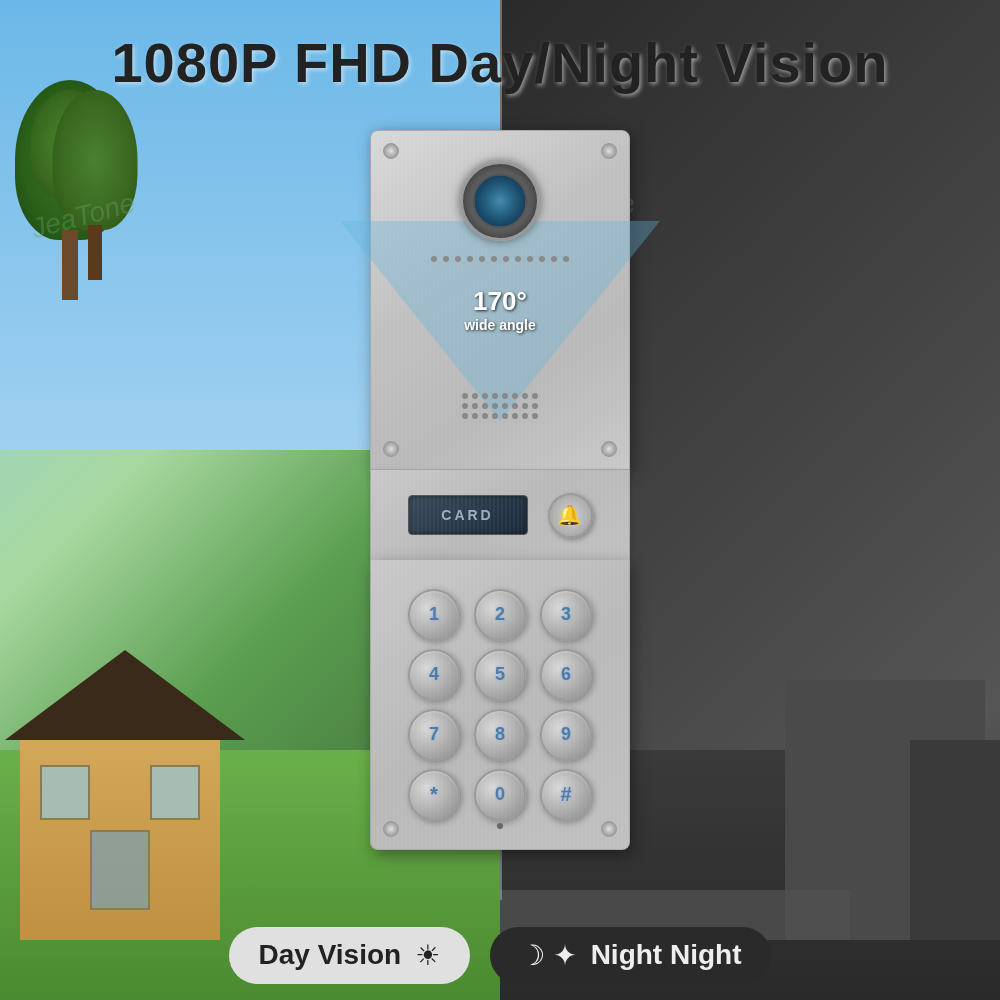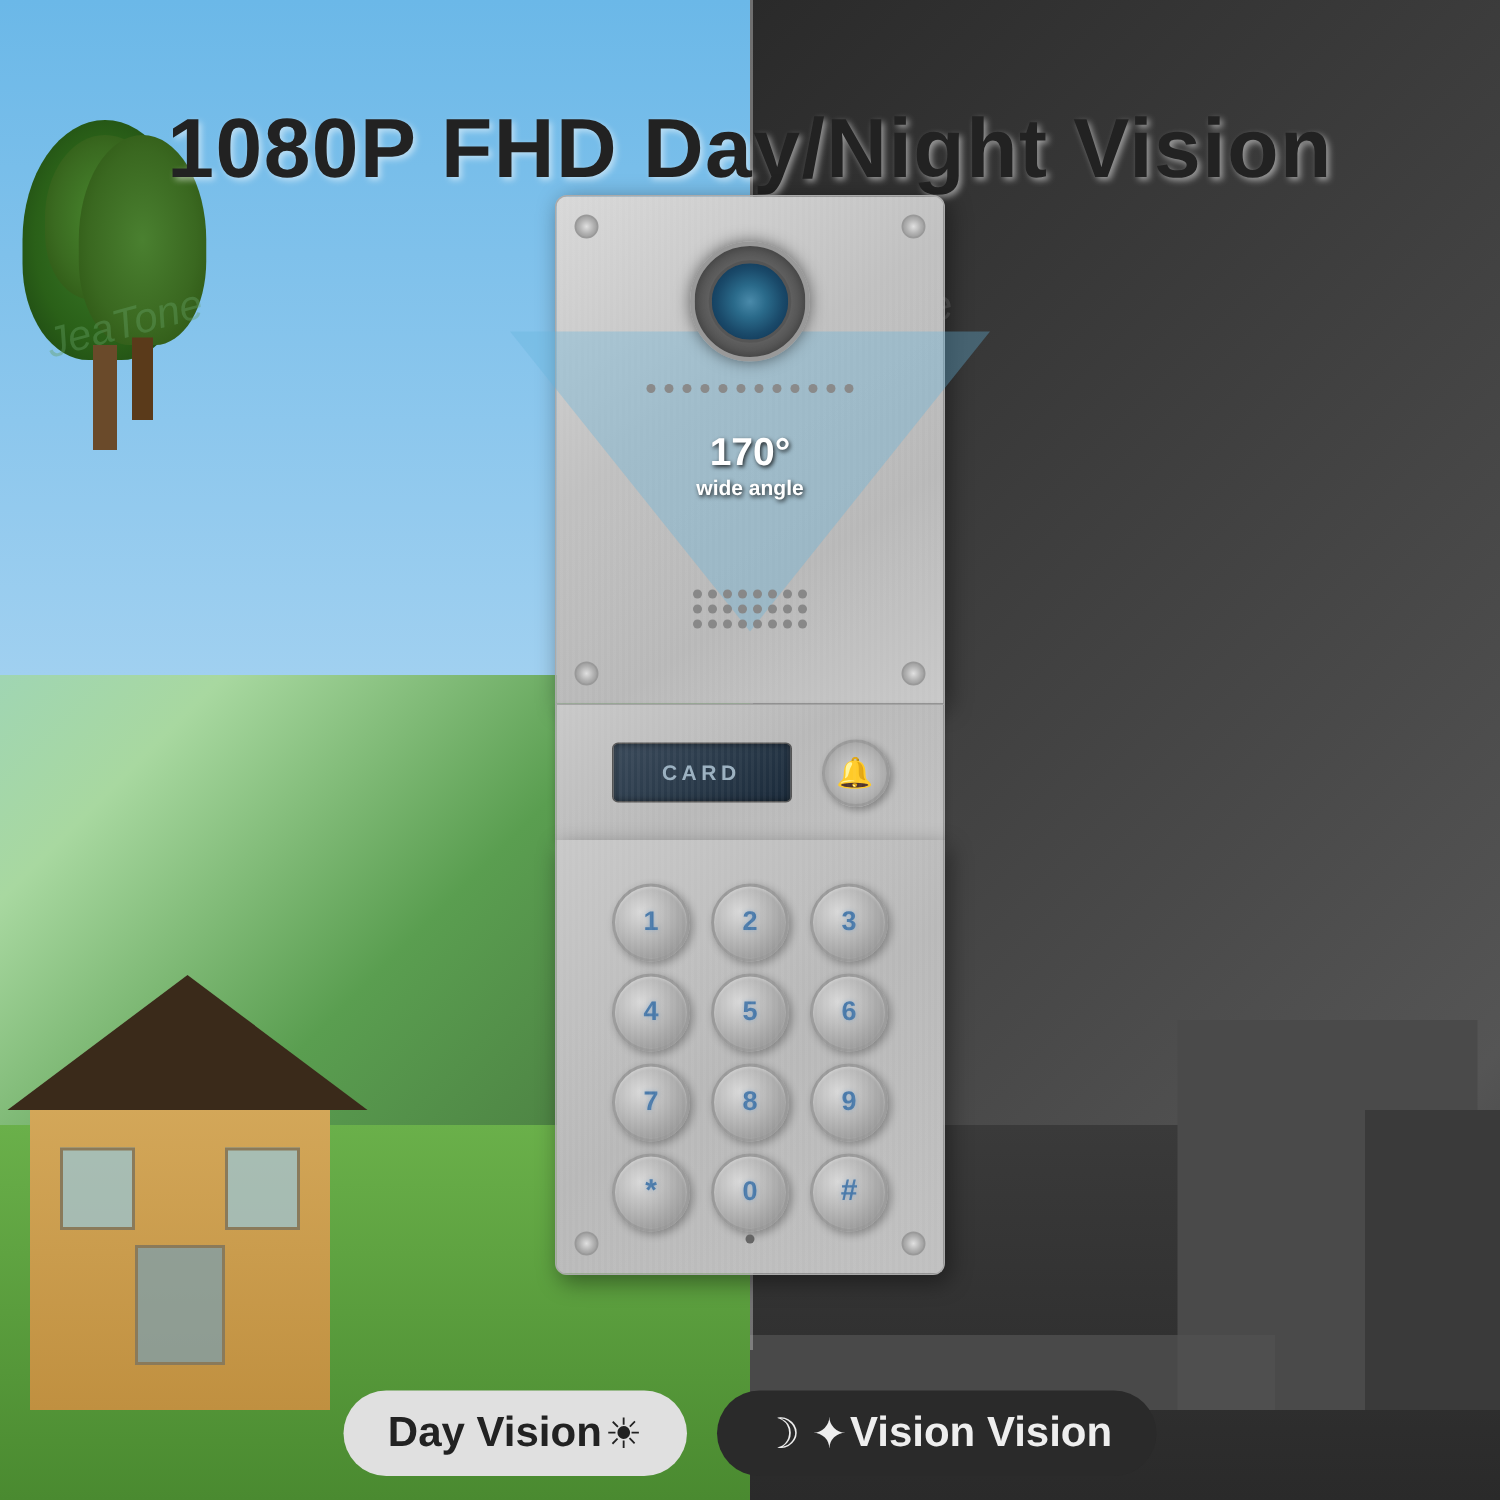--- a/index.html
+++ b/index.html
@@ -69,21 +69,20 @@
       pointer-events: none;
     }
 
     
     .heading {
       position: absolute;
       top: 30px; left: 0;
       width: 1000px;
       text-align: center;
       z-index: 10;
-      margin-top: 36px;
     }
 
     .heading-text {
       font-size: 56px;
       font-weight: 900;
       color: #222;
       text-shadow: 2px 2px 4px rgba(255,255,255,0.5);
       letter-spacing: 1px;
     }
 
@@ -332,21 +331,21 @@
       align-items: center;
       justify-content: center;
       gap: 0;
       z-index: 20;
     }
 
     .label-pill {
       display: flex;
       align-items: center;
       justify-content: flex-start;
-      gap: 2px;
+      gap: 14px;
       padding: 12px 30px;
       border-radius: 30px;
       margin: 0 10px;
     }
 
     .label-day {
       background: #e0e0e0;
       color: #222;
     }
 
@@ -634,15 +633,15 @@
 
 </div>
 
 <div class="bottom-labels">
   <div class="label-pill label-day">
     <span class="label-text">Day Vision</span>
     <span class="label-icon">☀</span>
   </div>
   <div class="label-pill label-night">
     <span class="label-icon">☽ ✦</span>
-    <span class="label-text">Vision Vision</span>
+    <span class="label-text">Night Night</span>
   </div>
 </div>
 
 </body></html>

